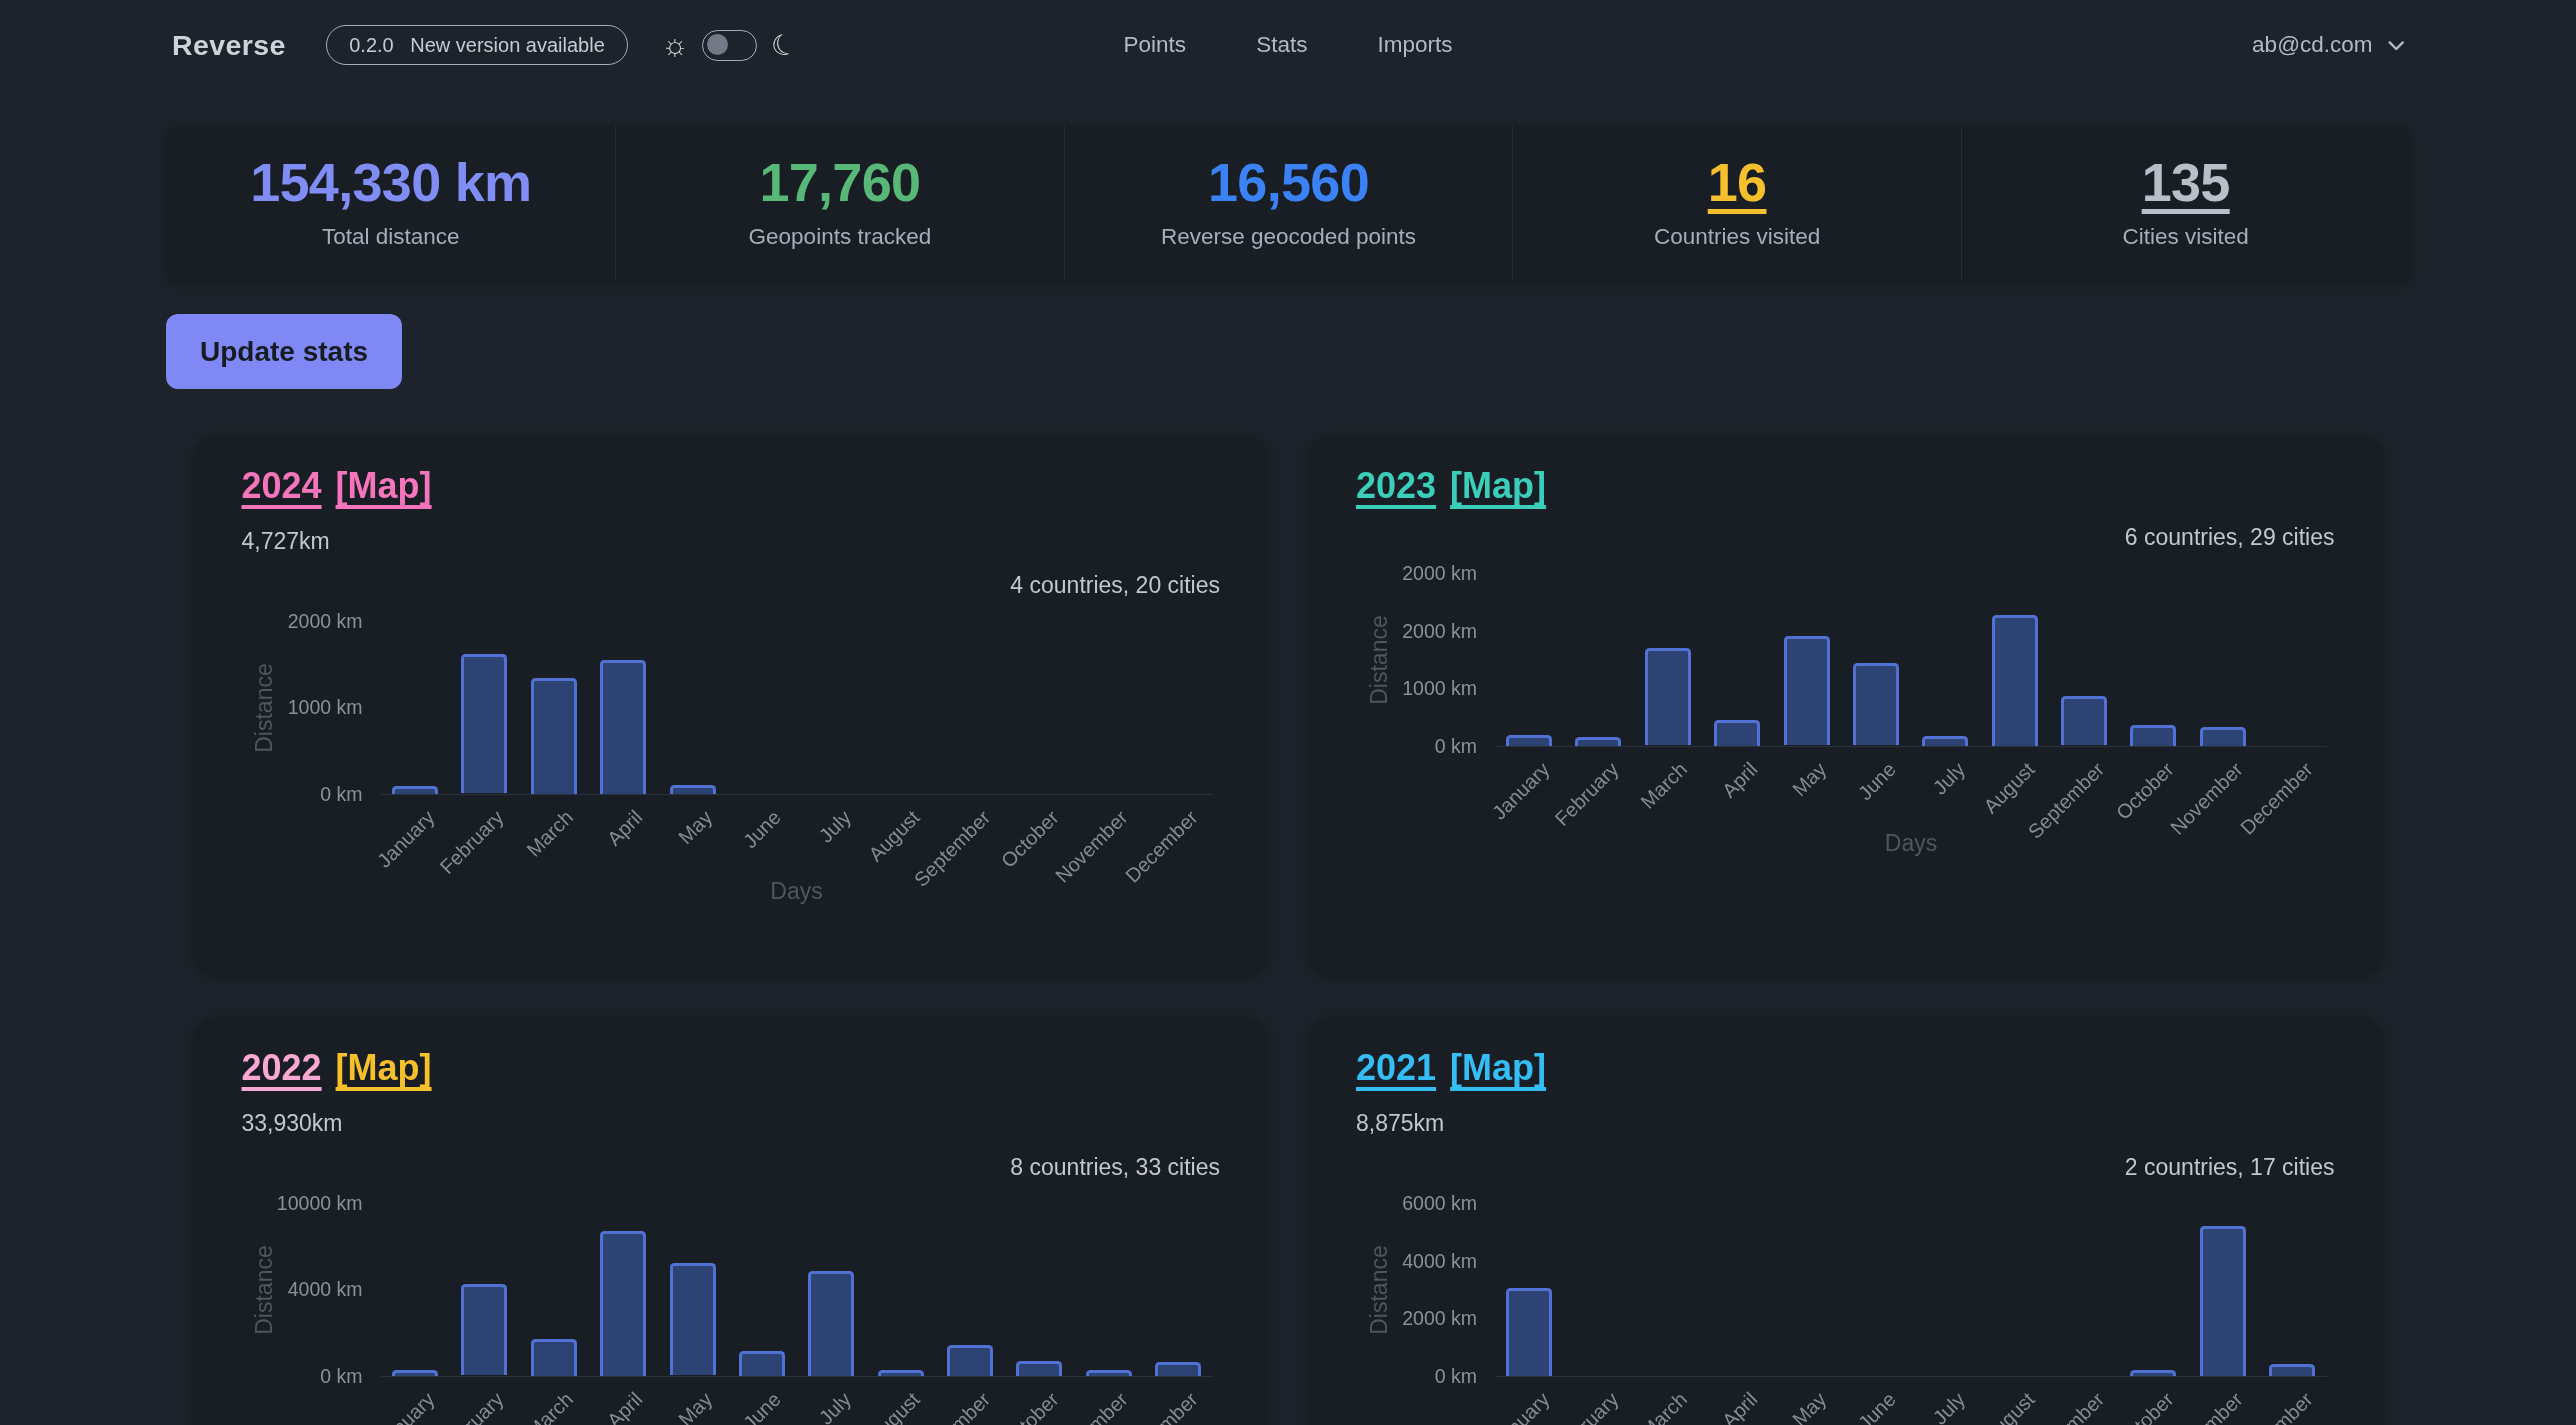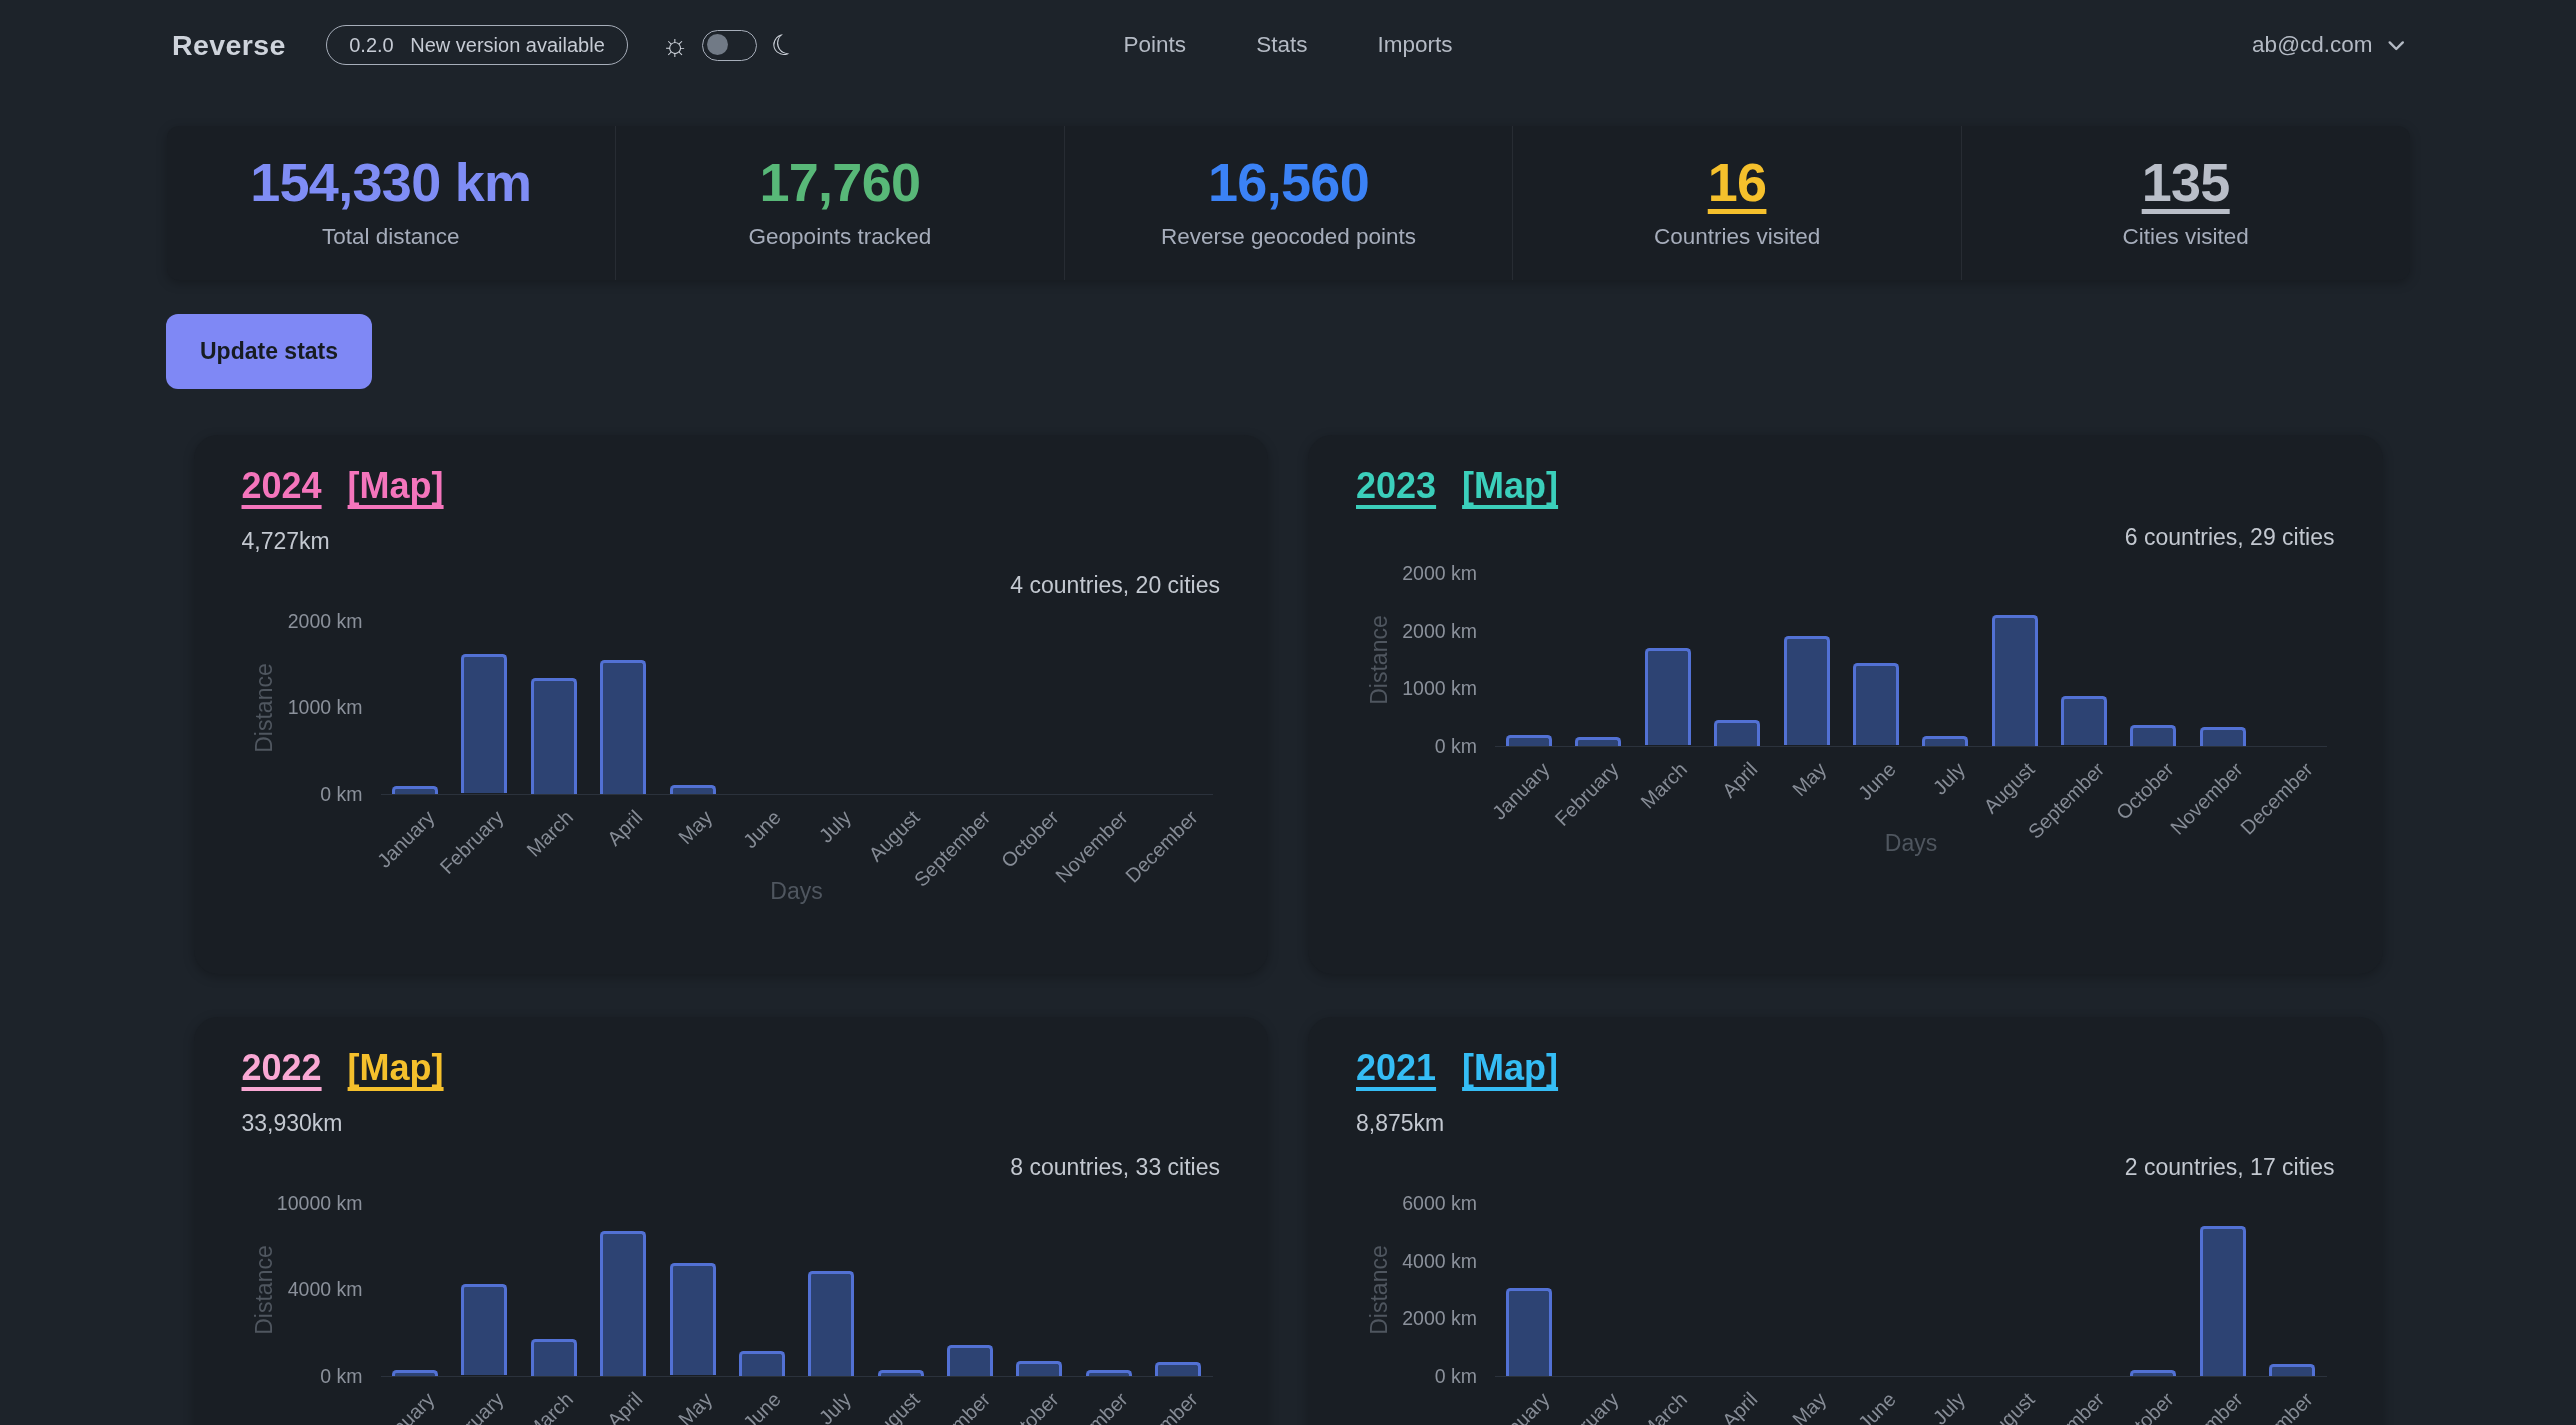--- a/index.html
+++ b/index.html
@@ -23,25 +23,25 @@
   .user{margin-left:auto;display:flex;align-items:center;gap:12px;font-size:22.5px;color:#b4bac4;}
   .chev{width:22.5px;height:22.5px;}
   
   .stats{width:2243px;margin:36px auto 0;background:#191e24;border-radius:12px;display:grid;grid-template-columns:repeat(5,1fr);box-shadow:0 3px 10.5px rgba(0,0,0,.25);}
   .stat{padding:27px 0 30px;text-align:center;border-left:0.7px solid rgba(166,173,187,.1);}
   .stat:first-child{border-left:none;}
   .stat-value{font-size:54px;font-weight:bold;letter-spacing:-0.7px;line-height:1.1;display:inline-block;}
   .stat-value.u{text-decoration:underline;text-decoration-thickness:4.5px;text-underline-offset:7.5px;}
   .stat-label{margin-top:12px;font-size:22.5px;color:#a6adbb;}
   
-  .update-btn{display:block;margin:34px 0 0 166px;background:#7f88f5;color:#171c22;font-weight:bold;font-size:23px;font-family:"Liberation Sans",sans-serif;height:75px;padding:0 34px;border:none;border-radius:12px;cursor:pointer;}
+  .update-btn{display:block;margin:34px 0 0 166px;background:#7f88f5;color:#171c22;font-weight:bold;font-size:28px;font-family:"Liberation Sans",sans-serif;height:75px;padding:0 34px;border:none;border-radius:12px;cursor:pointer;}
   
   .cards{width:2189px;margin:46px auto 0;display:grid;grid-template-columns:1fr 1fr;gap:43px 40px;}
   .card{background:#191e24;border-radius:24px;padding:30px 48px 42px;height:539px;box-sizing:border-box;box-shadow:0 3px 10.5px rgba(0,0,0,.25);}
-  .card-head{display:flex;gap:26px;align-items:baseline;}
+  .card-head{display:flex;gap:14px;align-items:baseline;}
   .card-head a{font-size:36px;font-weight:bold;text-decoration:underline;text-decoration-thickness:3.7px;text-underline-offset:6.7px;}
   .card-km{margin-top:21px;font-size:23px;color:#c3c8d0;}
   .card-summary{margin-top:16.5px;font-size:23px;color:#c3c8d0;text-align:right;}
   
   .chart{position:relative;height:294px;margin-top:6px;}
   .ylab{position:absolute;left:0;width:121px;text-align:right;font-size:19.5px;color:#8b919b;}
   .xlab{position:absolute;width:0;height:0;}
   .xlab span{position:absolute;right:0;top:0;transform:rotate(-45deg);transform-origin:100% 0;white-space:nowrap;font-size:20px;color:#868c96;}
   .ytitle{position:absolute;font-size:23px;color:#4f565f;transform:translate(-50%,-50%) rotate(-90deg);white-space:nowrap;}
   .xtitle{position:absolute;font-size:23px;color:#4f565f;transform:translateX(-50%);}

